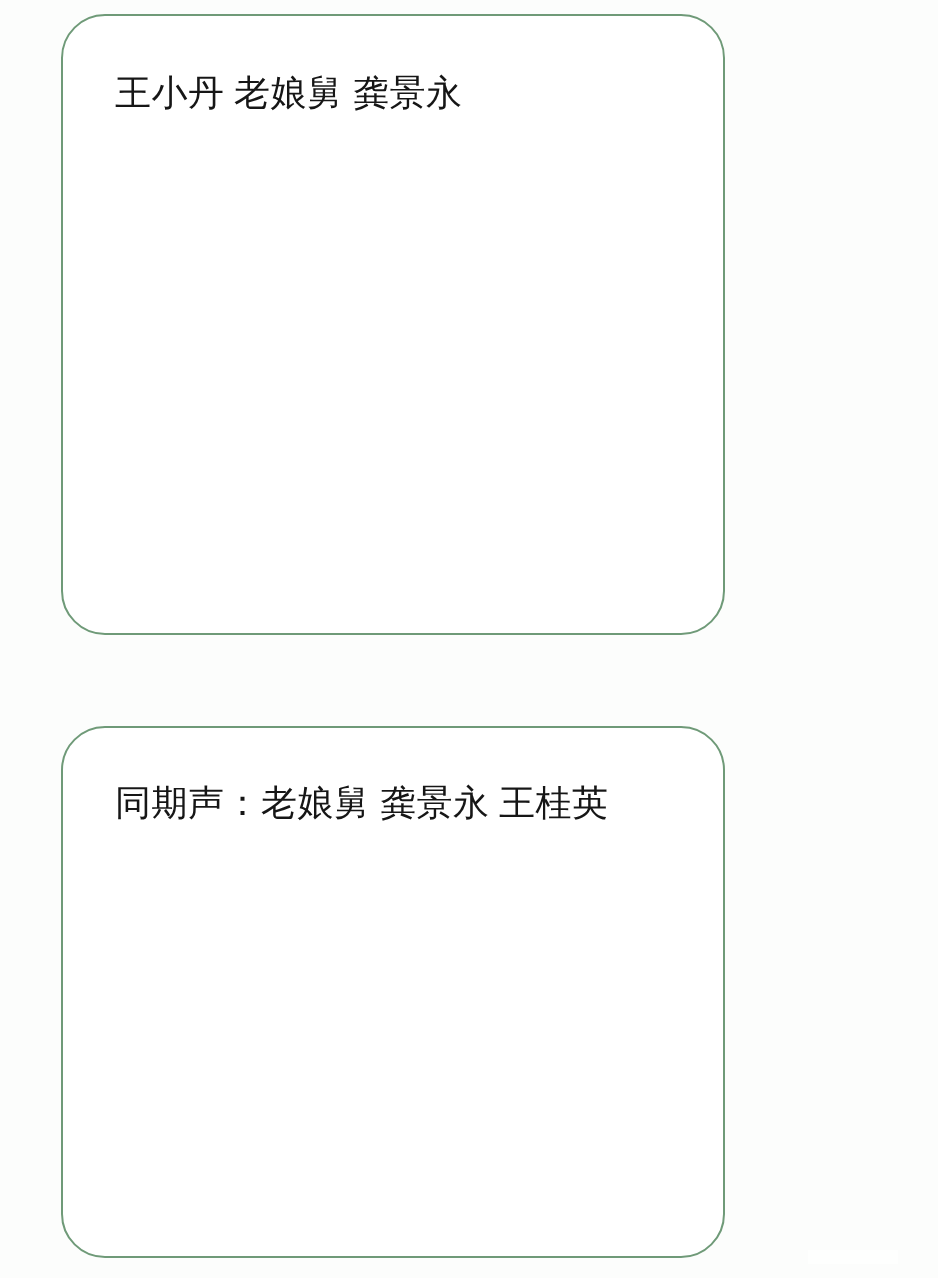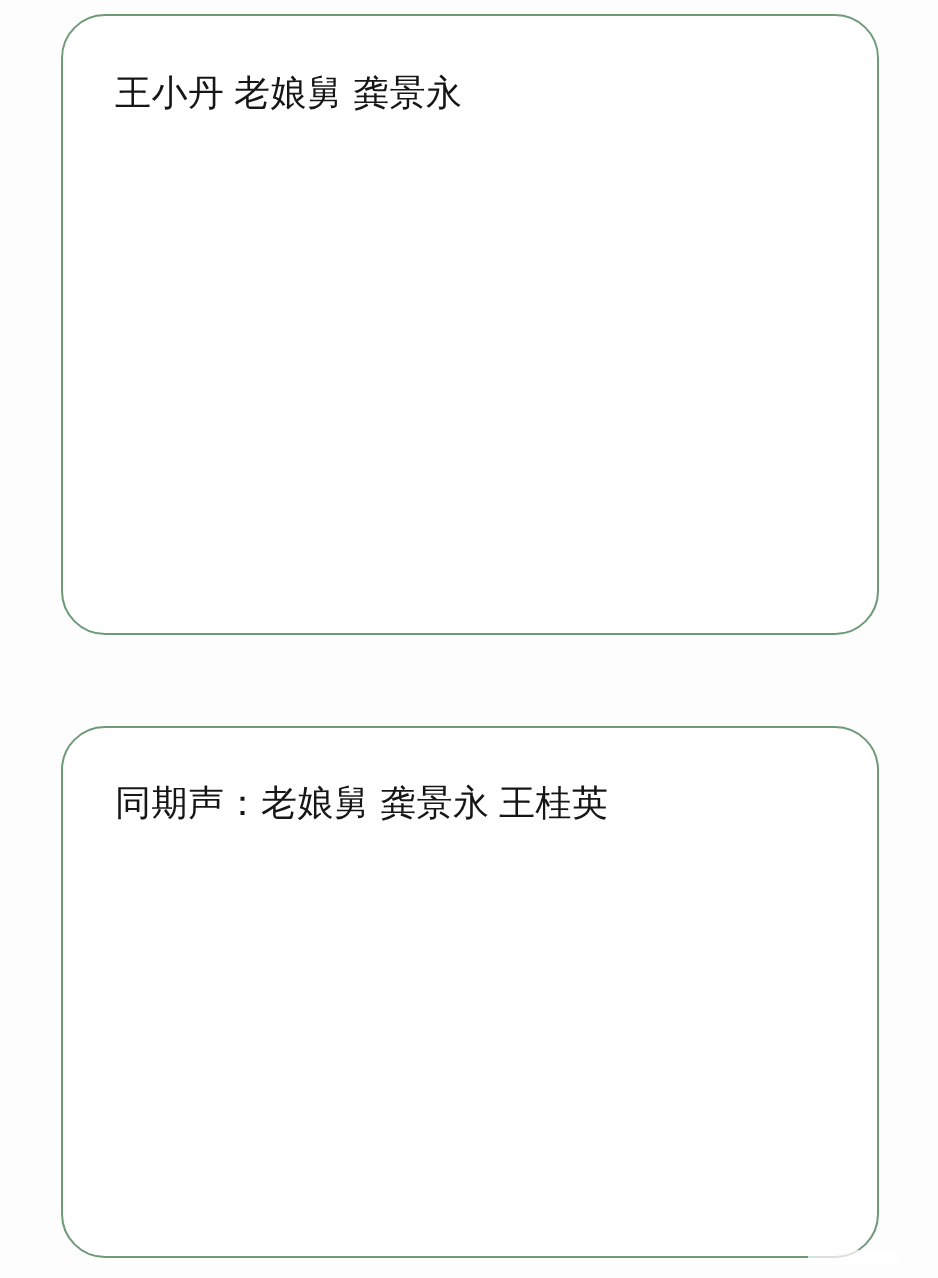--- a/index.html
+++ b/index.html
@@ -10,21 +10,21 @@
     width: 938px;
     height: 1278px;
     position: relative;
     background: #fcfdfc;
     font-family: "Liberation Serif", "DejaVu Serif", serif;
     overflow: hidden;
   }
   .card {
     position: absolute;
     left: 61px;
-    width: 818px;
+    width: 664px;
     box-sizing: border-box;
     background: #ffffff;
     border: 2.5px solid #6f9a78;
     border-radius: 44px;
   }
   .card-1 {
     top: 14px;
     height: 621px;
   }
   .card-2 {

